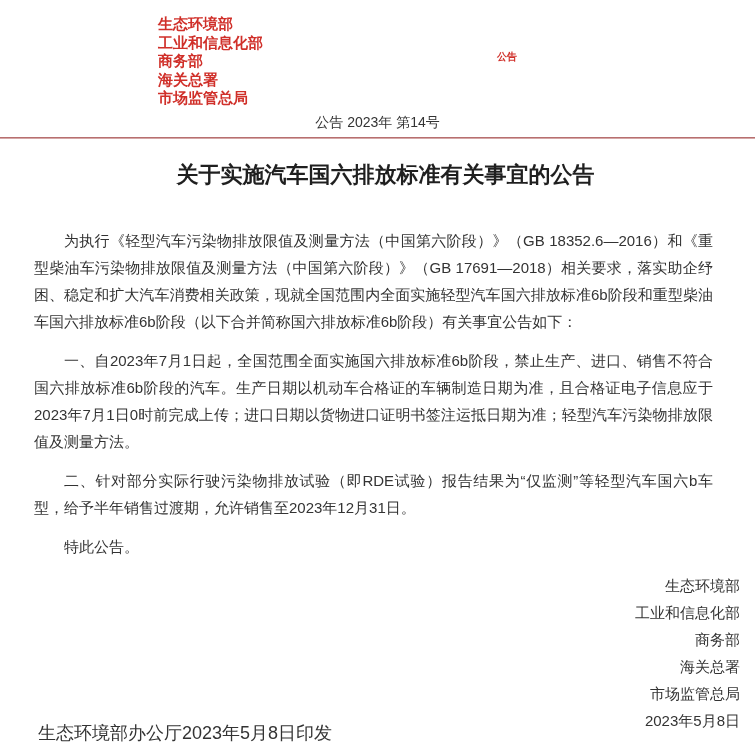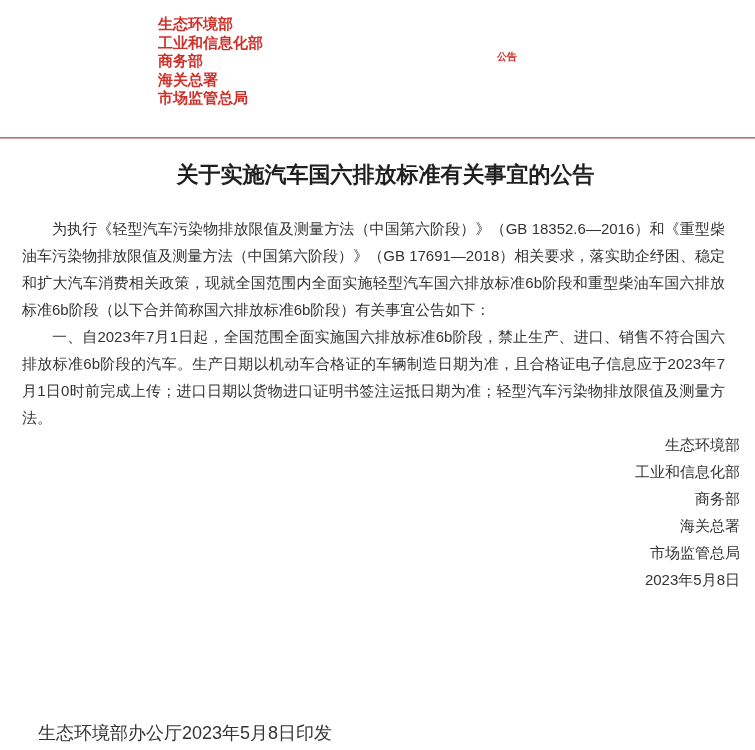--- a/index.html
+++ b/index.html
@@ -74,21 +74,21 @@
     position: absolute;
     top: 215px;
     left: 22px;
     right: 30px;
     font-size: 15px;
     line-height: 27px;
     text-align: justify;
     color: var(--body-text);
   }
   .doc-body p {
-    margin: 0;
+    margin: 12px;
     text-indent: 2em;
   }
   .signatures {
     text-align: right;
     margin-right: -15px;
     line-height: 27px;
   }
   .footer-imprint {
     position: absolute;
     left: 38px;
@@ -107,28 +107,31 @@
   <div class="agencies">
     <div>生态环境部</div>
     <div>工业和信息化部</div>
     <div>商务部</div>
     <div>海关总署</div>
     <div>市场监管总局</div>
   </div>
 
   <div class="gonggao-label">公告</div>
 
+  <div class="doc-number">公告 2023年 第14号</div>
 
   <div class="divider"></div>
 
   <h1 class="doc-title">关于实施汽车国六排放标准有关事宜的公告</h1>
 
   <div class="doc-body">
     <p>为执行《轻型汽车污染物排放限值及测量方法（中国第六阶段）》（GB 18352.6—2016）和《重型柴油车污染物排放限值及测量方法（中国第六阶段）》（GB 17691—2018）相关要求，落实助企纾困、稳定和扩大汽车消费相关政策，现就全国范围内全面实施轻型汽车国六排放标准6b阶段和重型柴油车国六排放标准6b阶段（以下合并简称国六排放标准6b阶段）有关事宜公告如下：</p>
     <p>一、自2023年7月1日起，全国范围全面实施国六排放标准6b阶段，禁止生产、进口、销售不符合国六排放标准6b阶段的汽车。生产日期以机动车合格证的车辆制造日期为准，且合格证电子信息应于2023年7月1日0时前完成上传；进口日期以货物进口证明书签注运抵日期为准；轻型汽车污染物排放限值及测量方法。</p>
+    <p>二、针对部分实际行驶污染物排放试验（即RDE试验）报告结果为“仅监测”等轻型汽车国六b车型，给予半年销售过渡期，允许销售至2023年12月31日。</p>
+    <p>特此公告。</p>
 
     <div class="signatures">
       <div>生态环境部</div>
       <div>工业和信息化部</div>
       <div>商务部</div>
       <div>海关总署</div>
       <div>市场监管总局</div>
       <div>2023年5月8日</div>
     </div>
   </div>

